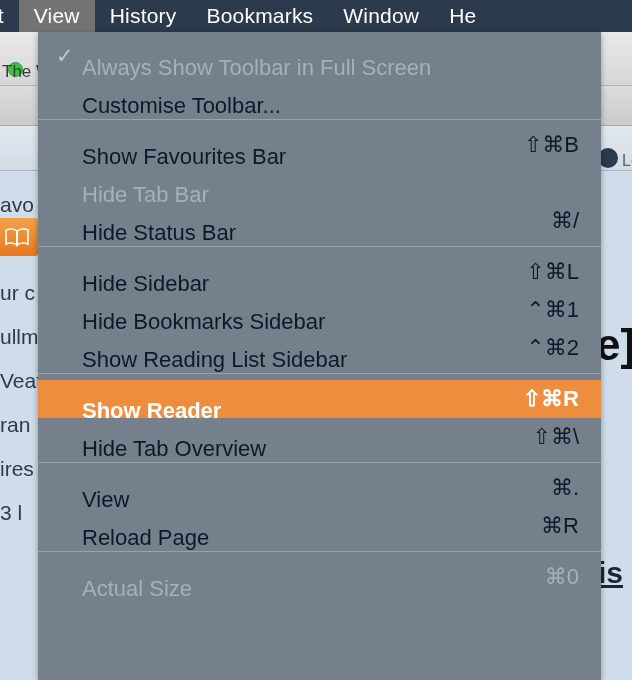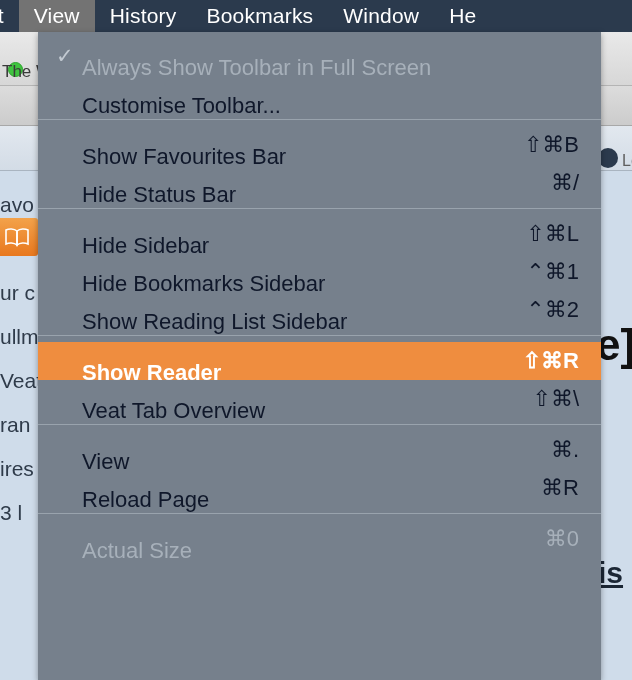--- a/index.html
+++ b/index.html
@@ -259,20 +259,25 @@
       <span class="menu-shortcut"></span>
     </div>
 
     <div class="menu-sep"></div>
 
     <div class="menu-row">
       <span class="menu-check"></span>
       <span class="menu-label">Show Favourites Bar</span>
       <span class="menu-shortcut">⇧⌘B</span>
     </div>
+    <div class="menu-row disabled">
+      <span class="menu-check"></span>
+      <span class="menu-label">Hide Tab Bar</span>
+      <span class="menu-shortcut"></span>
+    </div>
     <div class="menu-row">
       <span class="menu-check"></span>
       <span class="menu-label">Hide Status Bar</span>
       <span class="menu-shortcut">⌘/</span>
     </div>
 
     <div class="menu-sep"></div>
 
     <div class="menu-row">
       <span class="menu-check"></span>
@@ -292,21 +297,21 @@
 
     <div class="menu-sep"></div>
 
     <div class="menu-row highlight">
       <span class="menu-check"></span>
       <span class="menu-label">Show Reader</span>
       <span class="menu-shortcut">⇧⌘R</span>
     </div>
     <div class="menu-row">
       <span class="menu-check"></span>
-      <span class="menu-label">Veat Tab Overview</span>
+      <span class="menu-label">Hide Tab Overview</span>
       <span class="menu-shortcut">⇧⌘\</span>
     </div>
 
     <div class="menu-sep"></div>
 
     <div class="menu-row">
       <span class="menu-check"></span>
       <span class="menu-label">View</span>
       <span class="menu-shortcut">⌘.</span>
     </div>

